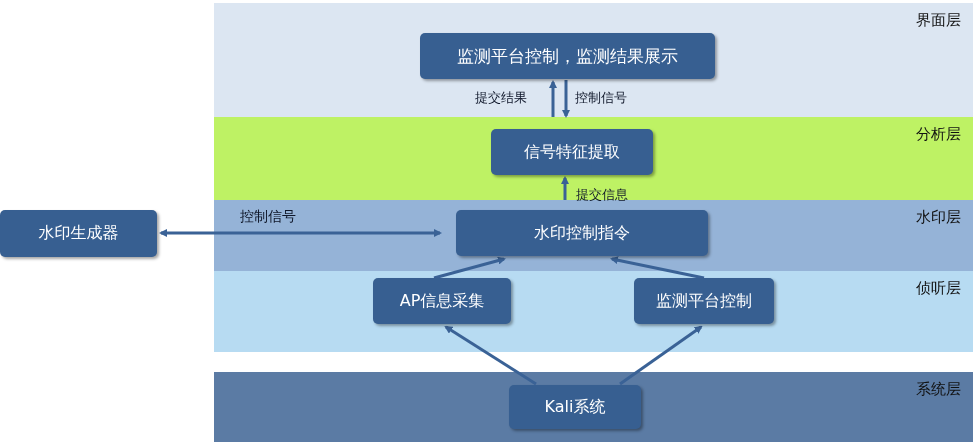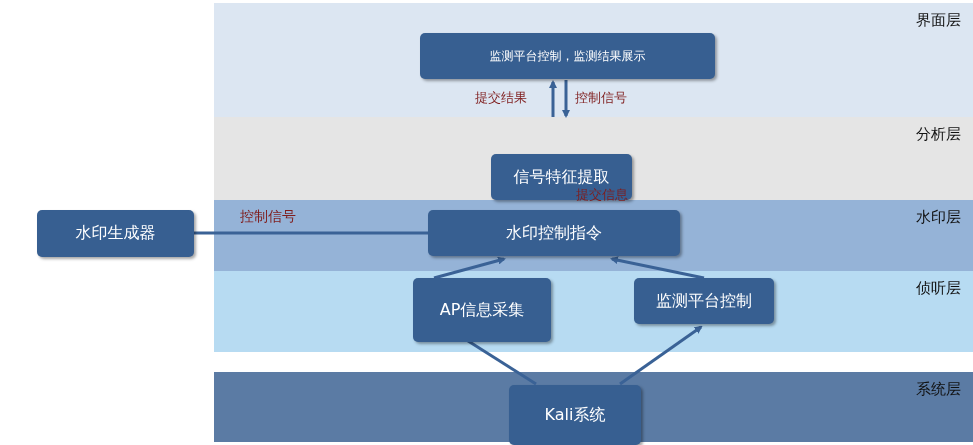--- a/index.html
+++ b/index.html
@@ -1,28 +1,28 @@
 <!DOCTYPE html>
 <html><head>
 <meta charset="utf-8">
 <style>
   html,body{margin:0;padding:0;}
   body{width:973px;height:445px;position:relative;background:#ffffff;overflow:hidden;
        font-family:"DejaVu Sans","Liberation Sans",sans-serif;}
   .layer{position:absolute;left:214px;width:759px;}
   .layer-label{position:absolute;right:12px;top:8px;font-size:15px;color:#111;}
   .l1{top:3px;height:114px;background:#dce6f2;}
-  .l2{top:117px;height:83px;background:#e5e5e5;}
+  .l2{top:117px;height:83px;background:#bef264;}
   .l3{top:200px;height:88px;background:#95b3d7;}
   .l4{top:271px;height:81px;background:#b7dbf2;}
   .l5{top:372px;height:70px;background:#5b7ba4;text-align:center;}
   .box{position:absolute;background:#375f91;color:#fff;border-radius:5px;
        box-shadow:2px 2px 3px rgba(0,0,0,0.35);display:flex;align-items:center;justify-content:center;
        font-size:16px;white-space:nowrap;}
-  .lbl{position:absolute;font-size:13px;color:#7f1d1d;white-space:nowrap;}
+  .lbl{position:absolute;font-size:13px;color:#0f172a;white-space:nowrap;}
   svg.arrows{position:absolute;left:0;top:0;}
 </style>
 </head>
 <body>
 
 <div class="layer l1">
   <span class="layer-label">界面层</span>
 </div>
 <div class="layer l2">
   <span class="layer-label">分析层</span>
@@ -49,24 +49,24 @@
   <line x1="553" y1="117" x2="553" y2="82" stroke="#3a6296" stroke-width="3" marker-end="url(#ah)"></line>
   <line x1="566" y1="80" x2="566" y2="116" stroke="#3a6296" stroke-width="3" marker-end="url(#ah)"></line>
   <line x1="565" y1="200" x2="565" y2="178" stroke="#3a6296" stroke-width="3" marker-end="url(#ah)"></line>
   <line x1="161" y1="233" x2="440" y2="233" stroke="#3a6296" stroke-width="3" marker-start="url(#ahs)" marker-end="url(#ah)"></line>
   <line x1="434" y1="278" x2="504" y2="259" stroke="#3a6296" stroke-width="3" marker-end="url(#ah)"></line>
   <line x1="704" y1="278" x2="612" y2="259" stroke="#3a6296" stroke-width="3" marker-end="url(#ah)"></line>
   <line x1="536" y1="384" x2="446" y2="327" stroke="#3a6296" stroke-width="3" marker-end="url(#ah)"></line>
   <line x1="620" y1="384" x2="701" y2="327" stroke="#3a6296" stroke-width="3" marker-end="url(#ah)"></line>
 </svg>
 
-<div class="box" style="left:420px;top:33px;width:295px;height:46px;font-size:12px;">监测平台控制，监测结果展示</div>
-<div class="box" style="left:491px;top:129px;width:141px;height:46px;margin-top:25px;">信号特征提取</div>
-<div class="box" style="left:428px;top:210px;width:252px;height:46px;">水印控制指令</div>
-<div class="box" style="left:0px;top:210px;width:157px;height:47px;margin-left:37px;">水印生成器</div>
-<div class="box" style="left:373px;top:278px;width:138px;height:64px;margin-left:40px;">AP信息采集</div>
+<div class="box" style="left:420px;top:33px;width:295px;height:46px;font-size:17px;">监测平台控制，监测结果展示</div>
+<div class="box" style="left:491px;top:129px;width:162px;height:46px;">信号特征提取</div>
+<div class="box" style="left:456px;top:210px;width:252px;height:46px;">水印控制指令</div>
+<div class="box" style="left:0px;top:210px;width:157px;height:47px;">水印生成器</div>
+<div class="box" style="left:373px;top:278px;width:138px;height:46px;">AP信息采集</div>
 <div class="box" style="left:634px;top:278px;width:140px;height:46px;">监测平台控制</div>
-<div class="box" style="left:509px;top:385px;width:132px;height:60px;">Kali系统</div>
+<div class="box" style="left:509px;top:385px;width:132px;height:44px;">Kali系统</div>
 
 <span class="lbl" style="left:475px;top:89px;">提交结果</span>
 <span class="lbl" style="left:575px;top:89px;">控制信号</span>
 <span class="lbl" style="left:576px;top:186px;">提交信息</span>
 <span class="lbl" style="left:240px;top:208px;font-size:14px;">控制信号</span>
 
 </body></html>

